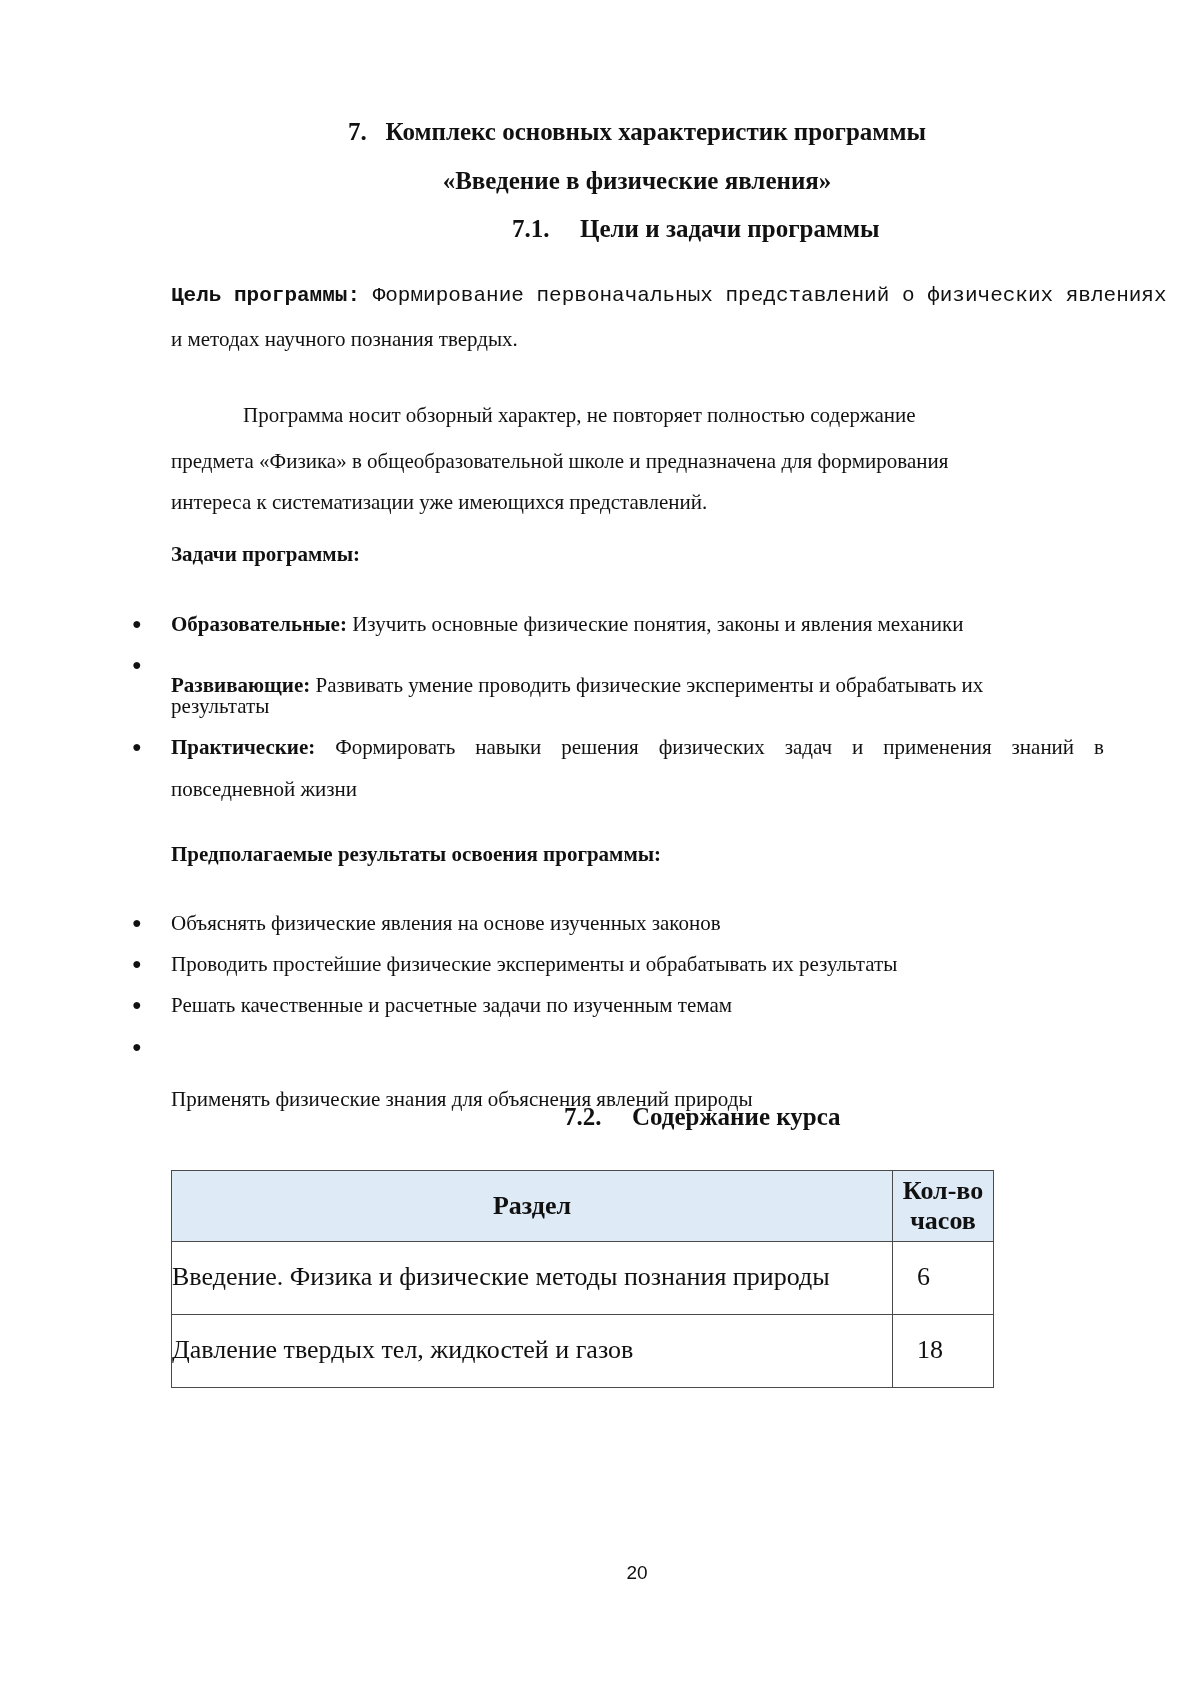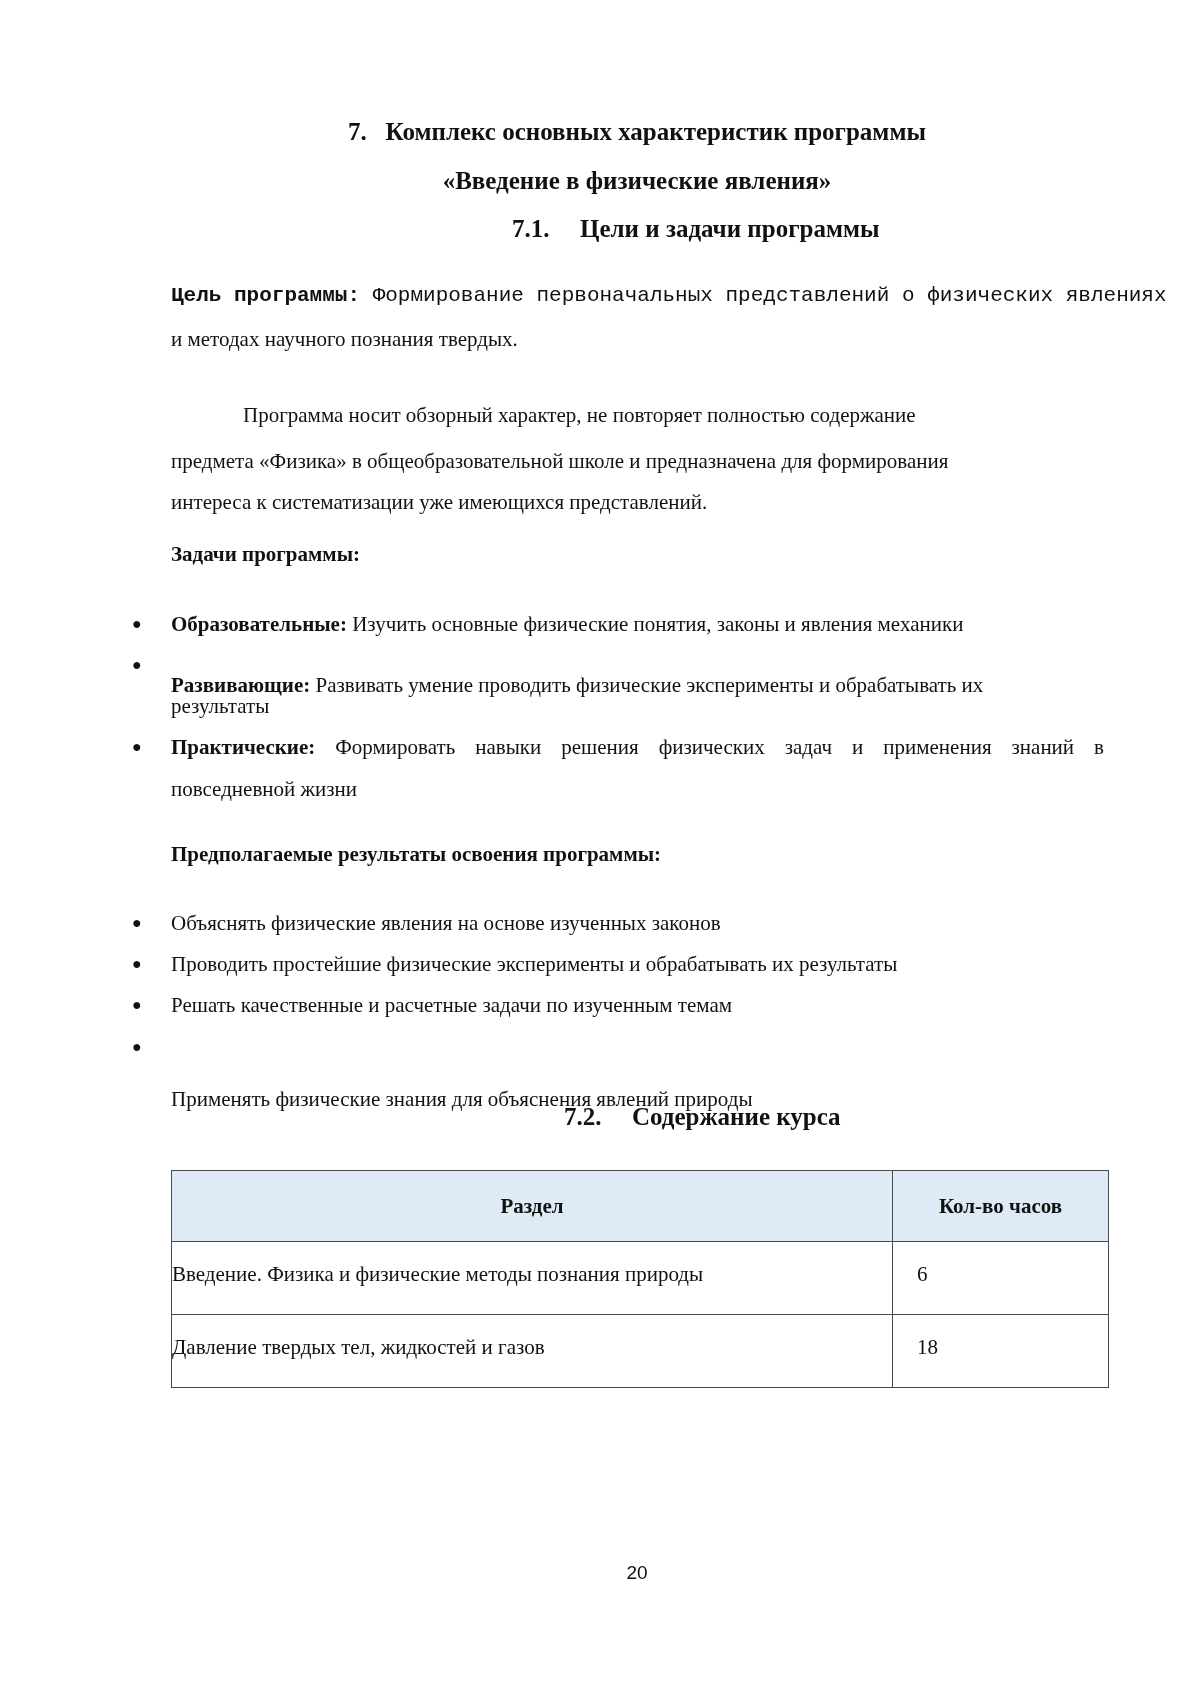--- a/index.html
+++ b/index.html
@@ -8,22 +8,22 @@
   .abs { position: absolute; white-space: nowrap; }
   .title { font-weight: bold; font-size: 25px; line-height: 30px; }
   .t1 { left: 0; width: 1274px; text-align: center; top: 117px; }
   .t2 { left: 0; width: 1274px; text-align: center; top: 166px; }
   .t3 { left: 512px; top: 214px; }
   .t3 .num, .t72 .num { display: inline-block; width: 68px; }
   .t72 { left: 564px; top: 1102px; }
   .p { font-size: 21px; line-height: 26px; left: 171px; }
   .b { font-weight: bold; }
   .bullet { position: absolute; left: 132px; font-size: 16px; line-height: 26px; }
-  table.course { position: absolute; left: 171px; top: 1170px; width: 938px;
-                 border-collapse: collapse; font-size: 21px; }
+  table.course { position: absolute; left: 171px; top: 1170px; width: 823px;
+                 border-collapse: collapse; font-size: 26px; }
   table.course th, table.course td { border: 1.5px solid #4a4a4a; height: 70px; padding: 0; }
   table.course th { background: #deeaf6; font-weight: bold; text-align: center; vertical-align: middle; }
   table.course td { vertical-align: top; padding-top: 20px; height: 52px; }
   table.course td.sec { padding-left: 0; }
   table.course td.hrs { padding-left: 24px; }
   .col1 { width: 720px; }
   .pagenum { position: absolute; left: 0; width: 1274px; text-align: center; top: 1562px;
              font-family: "Liberation Sans", "DejaVu Sans", sans-serif; font-size: 19px; }
 </style>
 </head>

